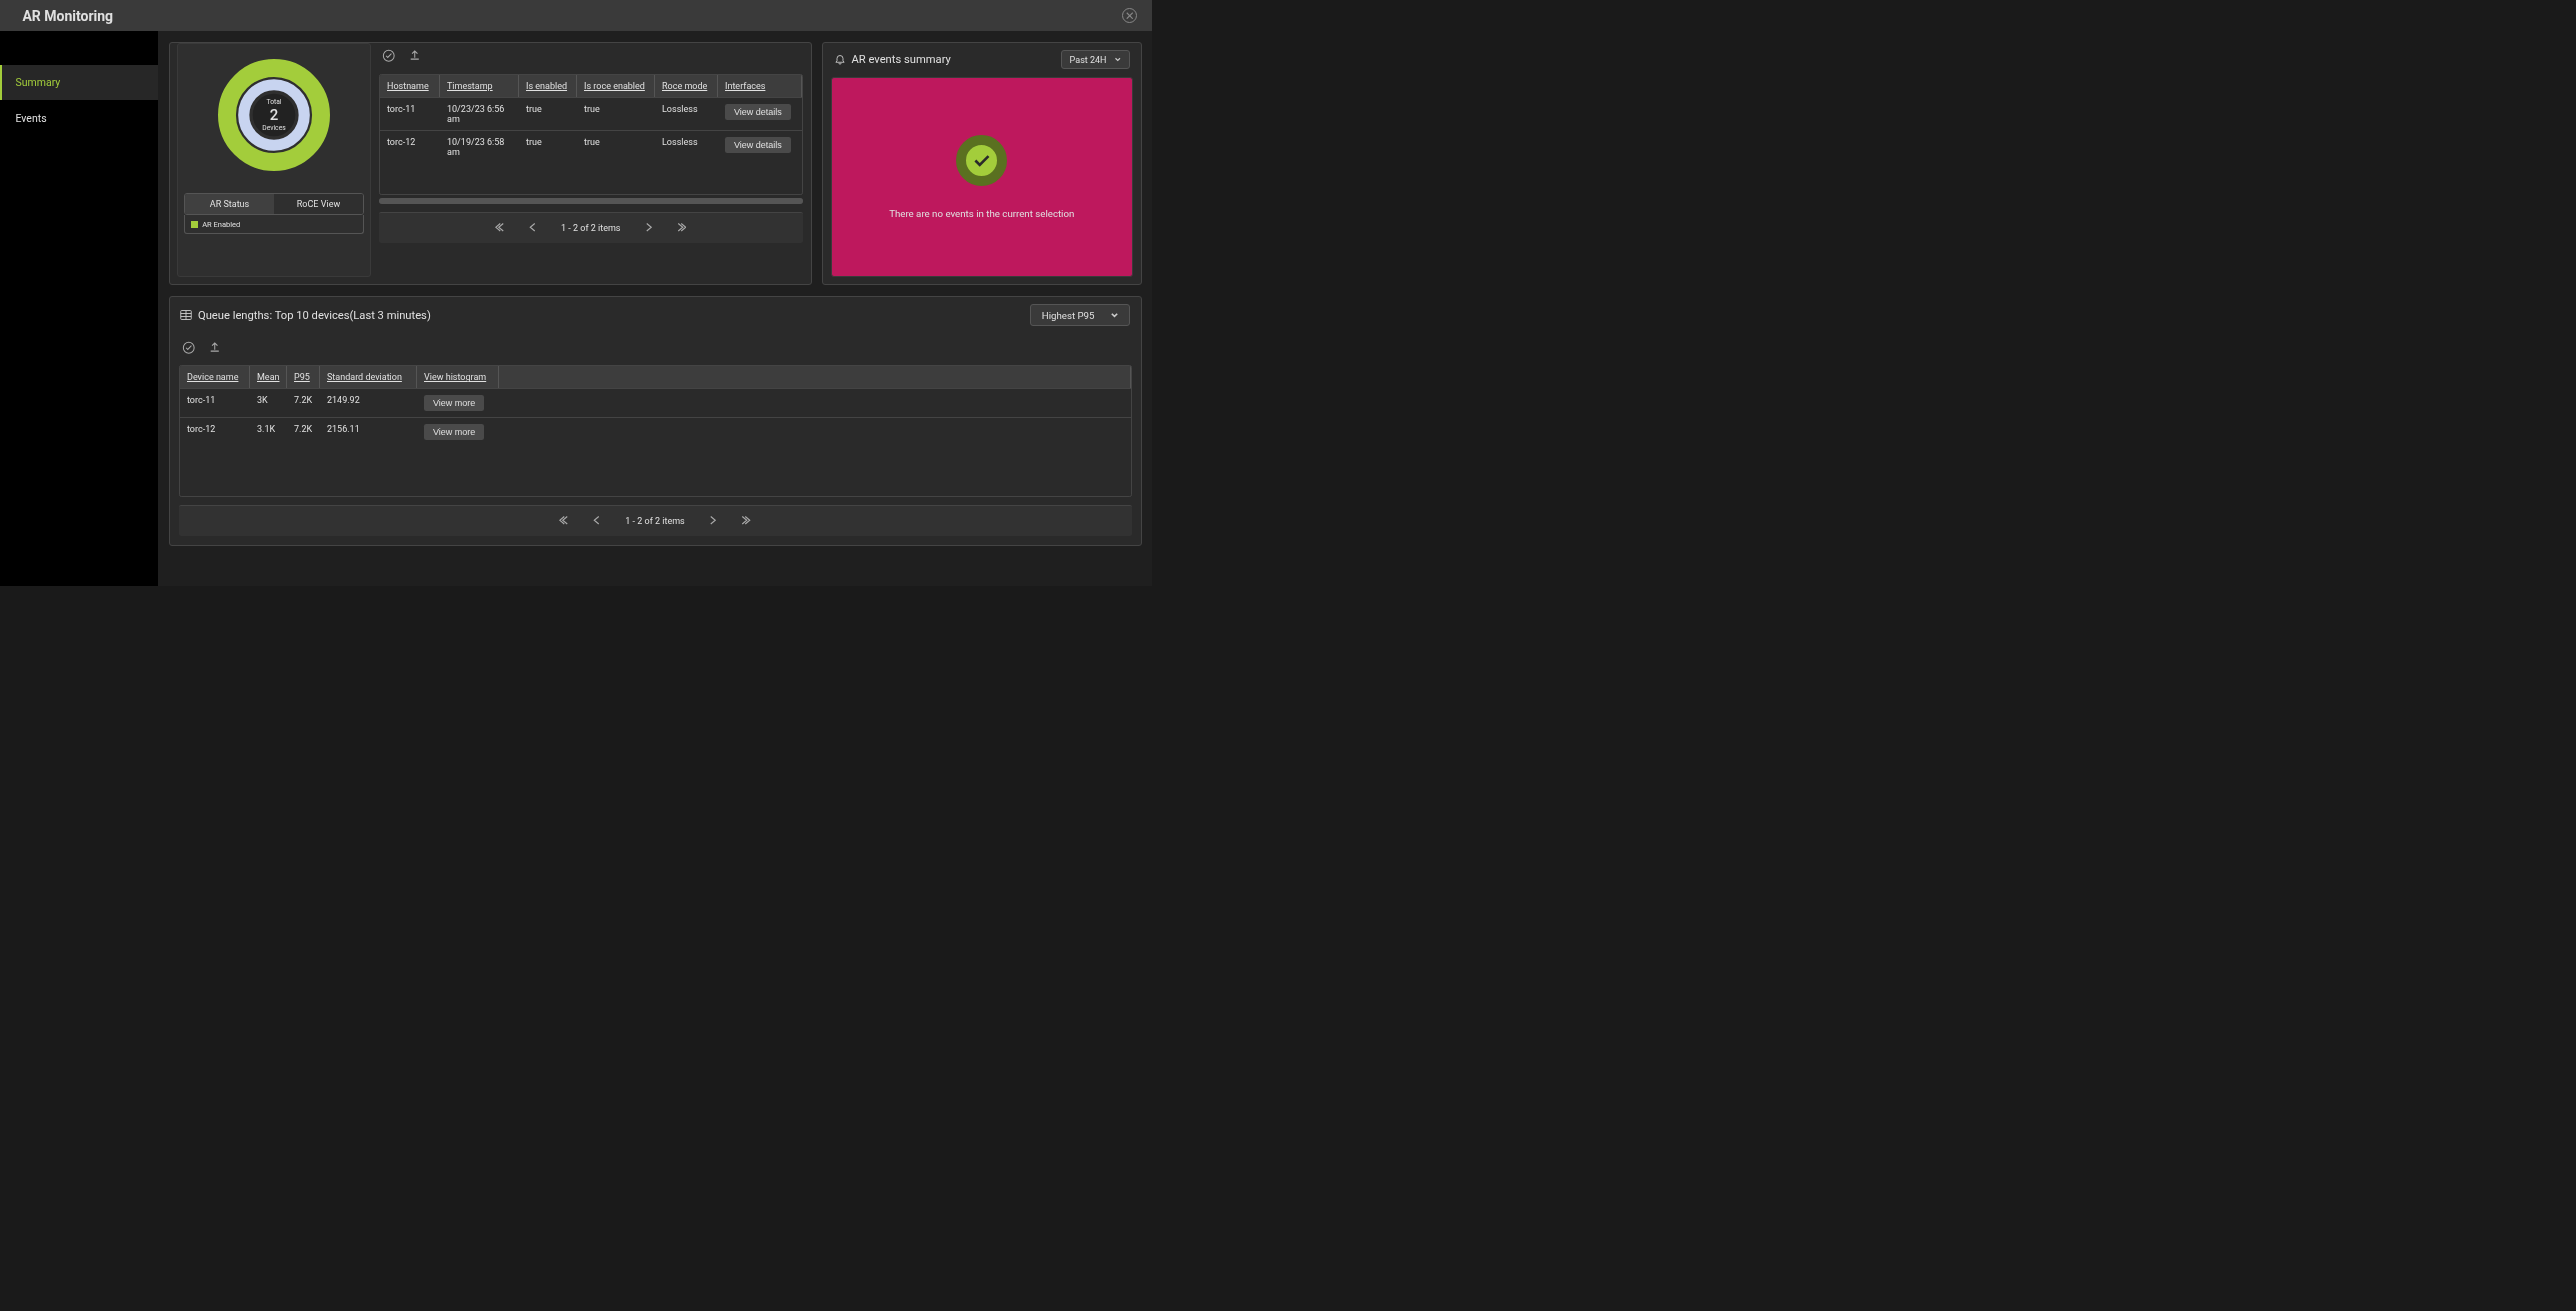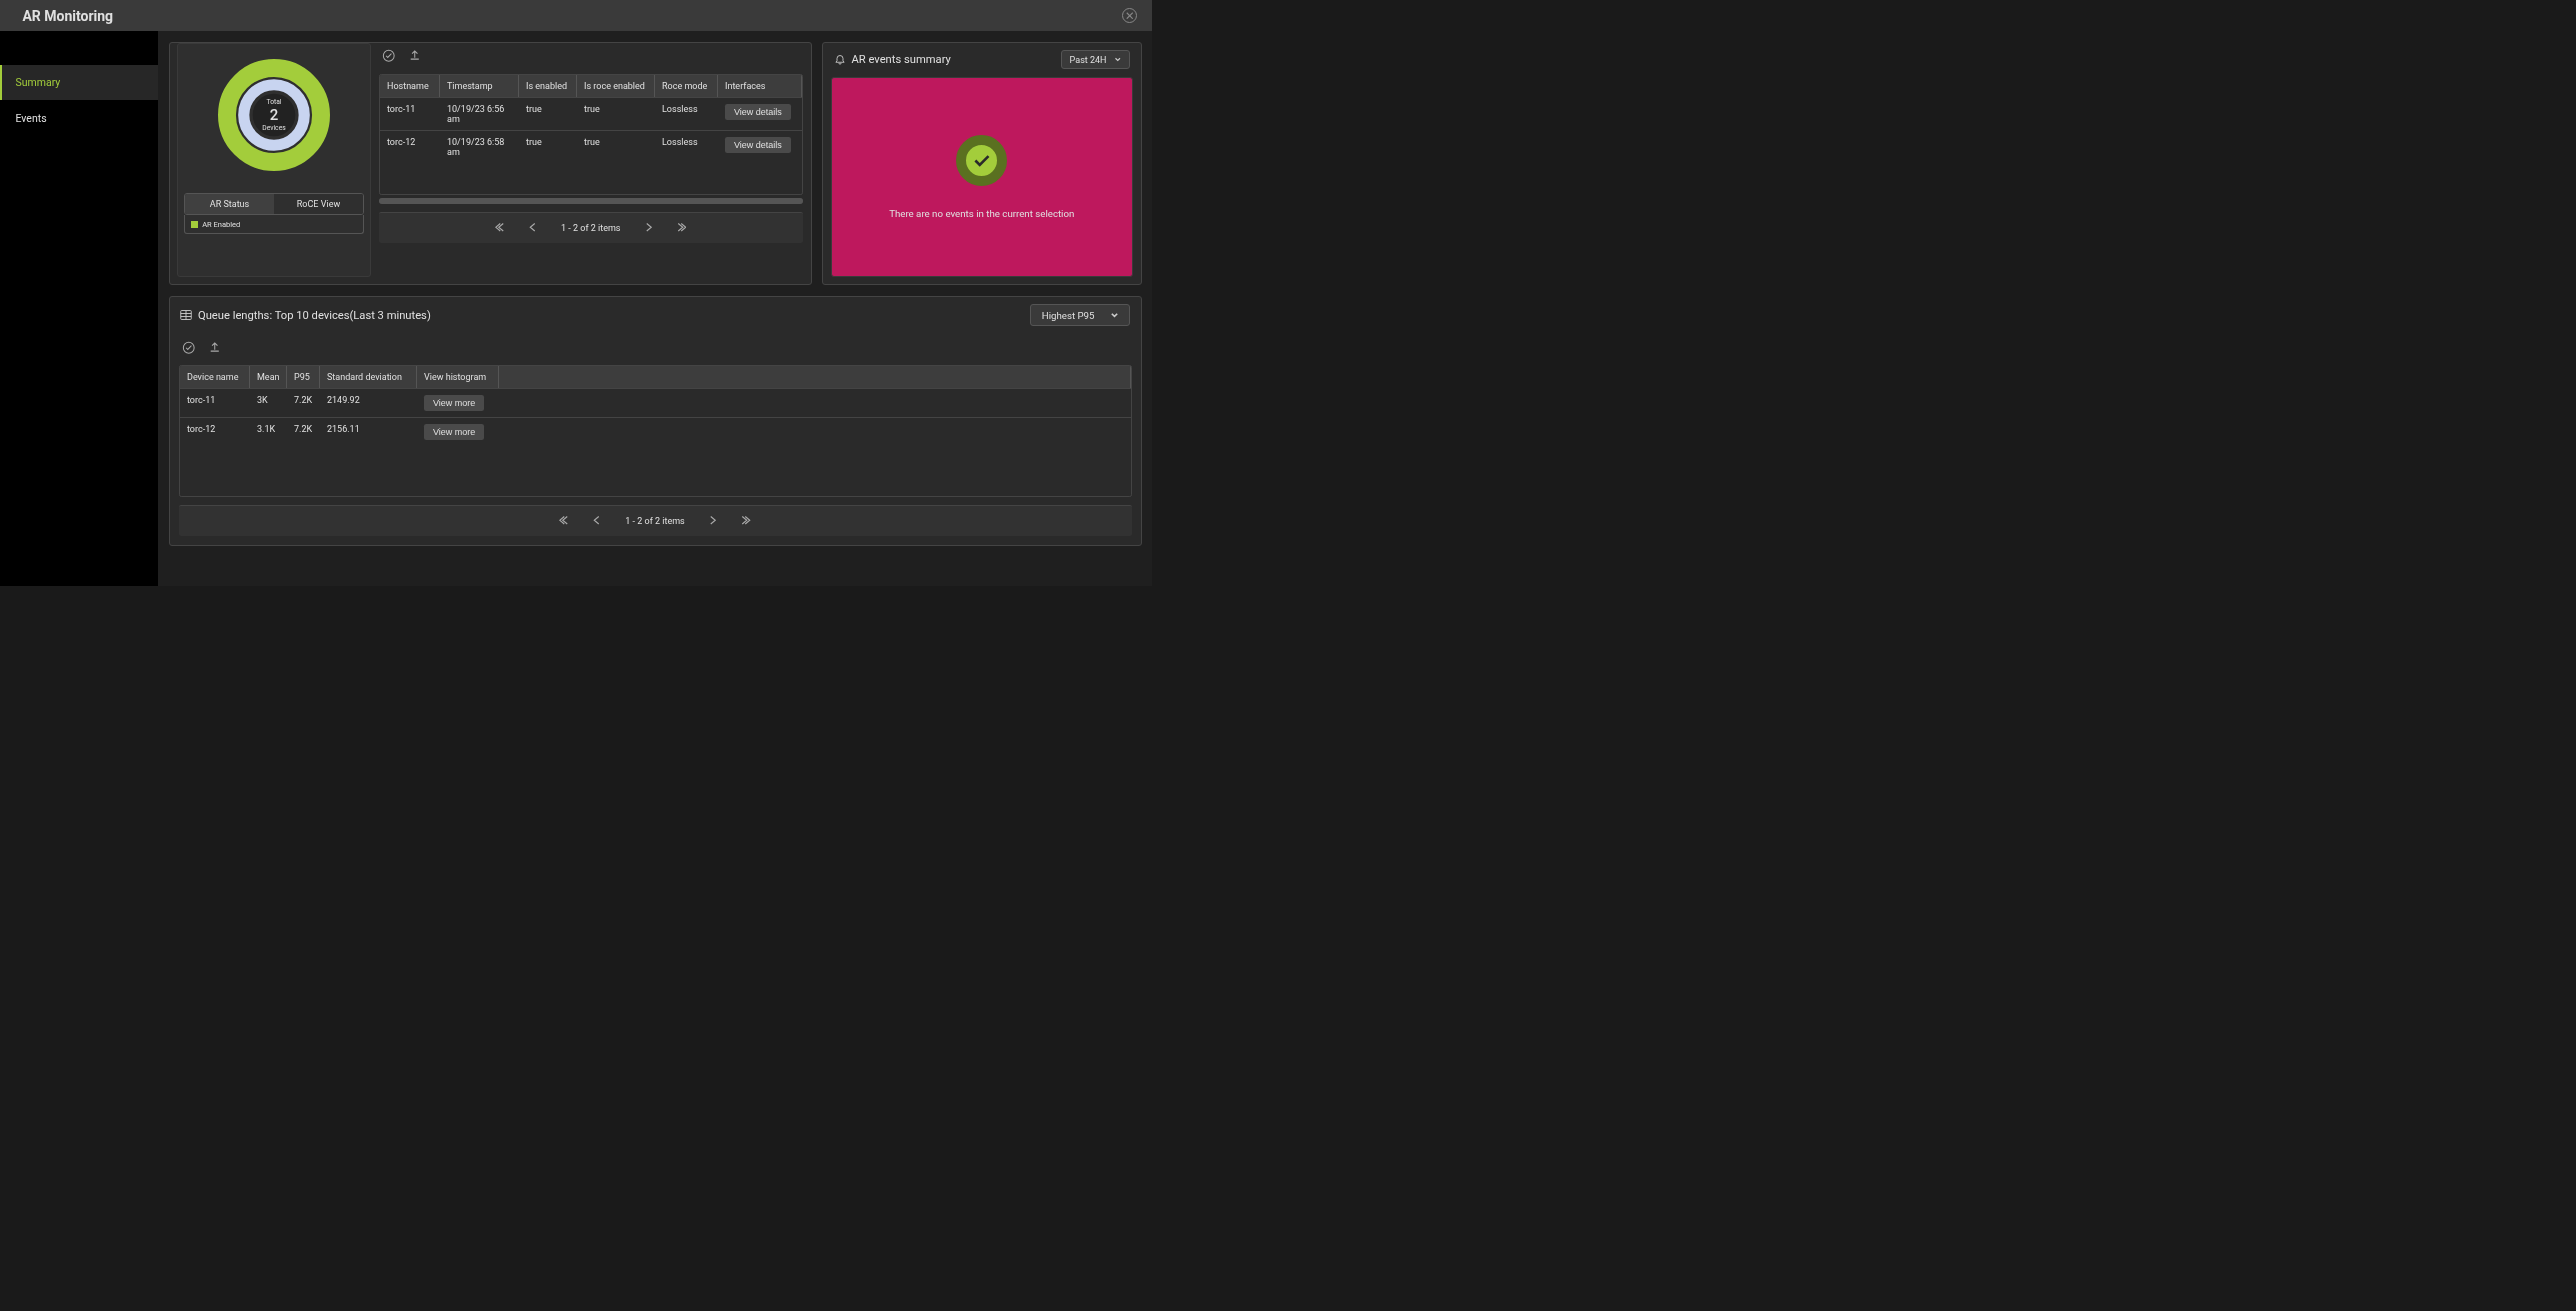--- a/index.html
+++ b/index.html
@@ -147,20 +147,21 @@
 }
 .tool-icon svg { width: 13.5px; height: 13.5px; stroke: #aaa; fill: none; }
 .grid {
   border: 0.7px solid #444;
   border-radius: 2.2px;
   overflow: hidden;
 }
 .grid-head {
   display: flex;
   background: #3d3d3d;
+  text-decoration: underline;
 }
 .grid-head .cell {
   padding: 6px 7.5px;
   border-right: 0.7px solid #555;
   font-size: 9px;
 }
 .grid-row {
   display: flex;
   border-top: 0.7px solid #444;
   justify-content: space-between;
@@ -327,21 +328,21 @@
                 <div class="cell ar-c1">Hostname</div>
                 <div class="cell ar-c2">Timestamp</div>
                 <div class="cell ar-c3">Is enabled</div>
                 <div class="cell ar-c4">Is roce enabled</div>
                 <div class="cell ar-c5">Roce mode</div>
                 <div class="cell ar-c6">Interfaces</div>
               </div>
               <div class="grid-body">
                 <div class="grid-row">
                   <div class="cell ar-c1">torc-11</div>
-                  <div class="cell ar-c2">10/19/23 6:56 am</div>
+                  <div class="cell ar-c2">10/23/23 6:56 am</div>
                   <div class="cell ar-c3">true</div>
                   <div class="cell ar-c4">true</div>
                   <div class="cell ar-c5">Lossless</div>
                   <div class="cell ar-c6"><button class="btn-small">View details</button></div>
                 </div>
                 <div class="grid-row">
                   <div class="cell ar-c1">torc-12</div>
                   <div class="cell ar-c2">10/19/23 6:58 am</div>
                   <div class="cell ar-c3">true</div>
                   <div class="cell ar-c4">true</div>

